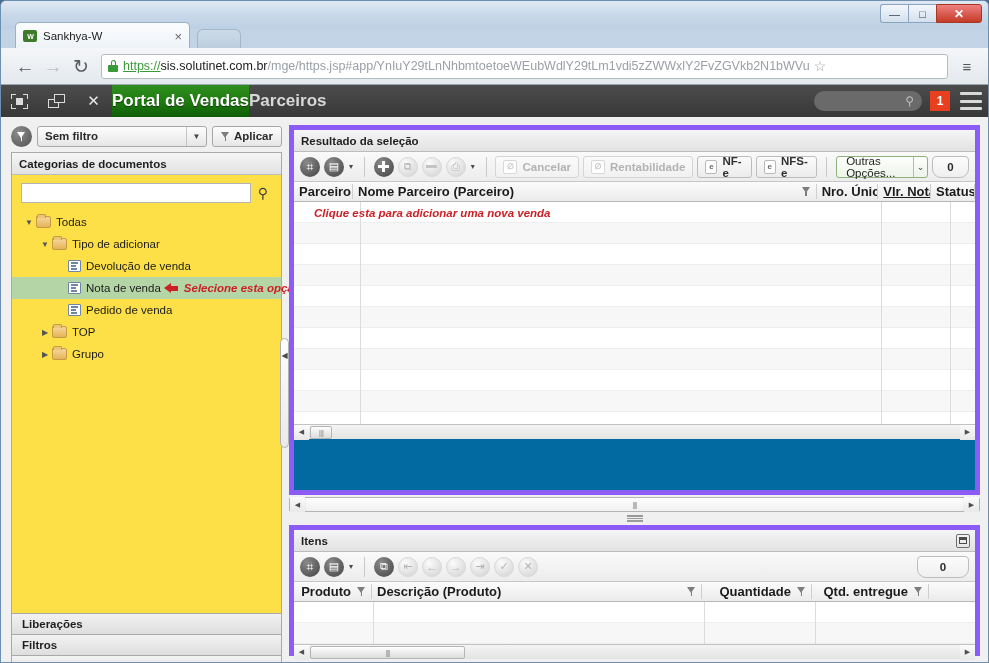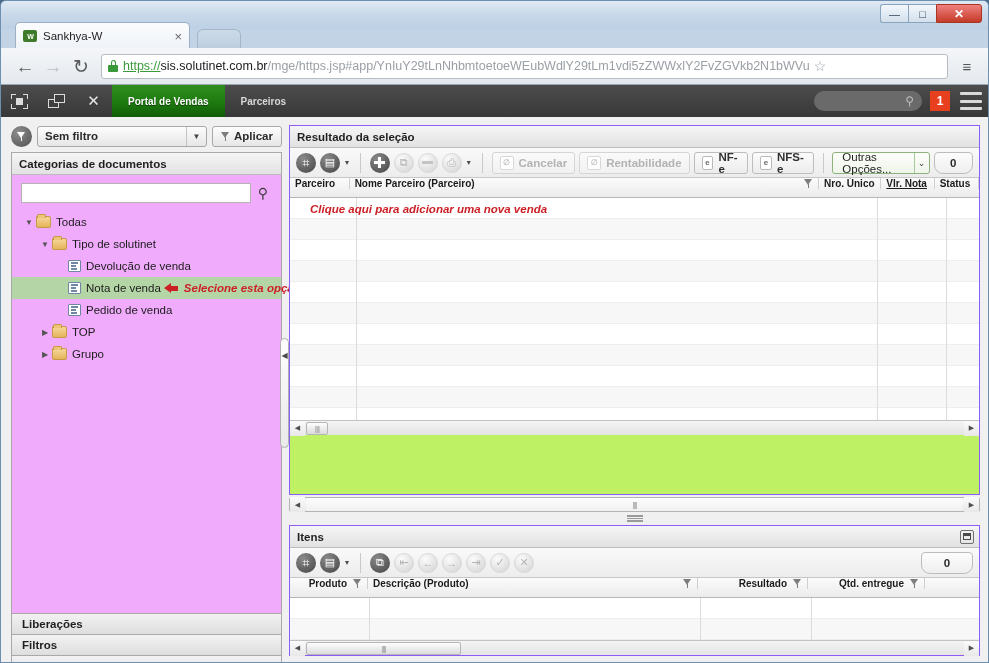--- a/index.html
+++ b/index.html
@@ -112,22 +112,22 @@
   .wicon .cor { position:absolute; width:5px; height:5px; border:1.6px solid #dcdcdc; }
   .wicon .c1 { left:0; top:0; border-right:none; border-bottom:none;}
   .wicon .c2 { right:0; top:0; border-left:none; border-bottom:none;}
   .wicon .c3 { left:0; bottom:0; border-right:none; border-top:none;}
   .wicon .c4 { right:0; bottom:0; border-left:none; border-top:none;}
   .wicon .fill { position:absolute; left:5px; top:4px; width:7px; height:7px; background:#dcdcdc;}
   .wicon2 { width:17px; height:14px; position:relative;}
   .wicon2 .r1 { position:absolute; left:0; bottom:0; width:11px; height:9px; border:1.6px solid #dcdcdc;}
   .wicon2 .r2 { position:absolute; right:0; top:0; width:11px; height:9px; border:1.6px solid #dcdcdc; background:#3f3f3f;}
   .apptab {
-    padding:0 16px; display:flex; align-items:center;
-    color:#d8d8d8; font-size:10px; font-weight:bold;
+    padding:0 0; display:flex; align-items:center;
+    color:#d8d8d8; font-size:17px; font-weight:bold;
   }
   .apptab.active {
     background: linear-gradient(to bottom,#2f8f1e 0%, #1e7a10 55%, #0f5c06 100%);
     color:#ffffff;
     text-shadow:0 1px 1px rgba(0,0,0,.5);
   }
   #appsearch {
     position:absolute; right:68px; top:6px; width:108px; height:20px;
     background:#6a6a6a; border-radius:10px;
     display:flex; align-items:center; justify-content:flex-end; padding-right:8px;
@@ -181,21 +181,21 @@
   .funnel::before {
     content:""; position:absolute; left:0; top:0;
     border-left:4.5px solid transparent; border-right:4.5px solid transparent;
     border-top:6px solid #7d7d7d;
   }
   .funnel::after {
     content:""; position:absolute; left:3.6px; top:5px; width:1.6px; height:4px; background:#7d7d7d;
   }
   #catpanel {
     position:absolute; left:0; top:27px; width:271px; height:462px;
-    background:#f0abfc; border:1px solid #a9a9a9;
+    background:#fde047; border:1px solid #a9a9a9;
   }
   #catheader {
     height:22px; background:linear-gradient(to bottom,#f5f5f5,#e2e2e2);
     border-bottom:1px solid #bcbcbc;
     display:flex; align-items:center; padding-left:7px;
     font-weight:bold; font-size:11.5px; color:#1f1f1f;
   }
   #searchrow { display:flex; align-items:center; padding:8px 6px 4px 9px; }
   #treesearch {
     flex:1; height:20px; border:1px solid #b4b4b4; background:#fff;
@@ -264,21 +264,21 @@
   #collapse-handle {
     position:absolute; left:279px; top:120px; width:9px; height:300px;
     display:flex; align-items:center; justify-content:center;
     color:#4a4a4a; font-size:8px;
   }
 
   
   #rightarea { position:absolute; left:288px; top:40px; width:691px; height:531px; }
 
   .panel {
-    background:#bef264; border:1px solid #8b5cf6;
+    background:#0369a1; border:5px solid #8b5cf6;
   }
   .panel-header {
     height:22px; background:linear-gradient(to bottom,#f5f5f5,#e2e2e2);
     border-bottom:1px solid #bcbcbc;
     display:flex; align-items:center; padding-left:7px;
     font-weight:bold; font-size:11.5px; color:#1f1f1f;
   }
   .panel-header .maxbox {
     margin-left:auto; margin-right:5px; width:14px; height:14px;
     border:1px solid #6f6f6f; border-radius:2px;
@@ -338,21 +338,21 @@
     border:1px solid #bdbdbd; border-radius:4px 4px 9px 9px;
     background:linear-gradient(to bottom,#fcfcfc,#efefef);
     display:flex; align-items:center; justify-content:center;
     font-size:11.5px; font-weight:bold; color:#2b2b2b;
   }
 
   
   .ghead {
     height:20px; background:linear-gradient(to bottom,#fbfbfb,#ebebeb);
     border-bottom:1px solid #b7b7b7;
-    display:flex; align-items:flex-start; font-size:10px; font-weight:bold; color:#1b1b1b;
+    display:flex; align-items:center; font-size:13px; font-weight:bold; color:#1b1b1b;
   }
   .gh {
     display:flex; align-items:center; padding:0 5px;
     border-right:1px solid #cfcfcf; white-space:nowrap; overflow:hidden;
   }
   .gh .fl { margin-left:auto; padding-left:6px; }
   .grows { position:relative; background:#fff; overflow:hidden; }
   .grow { height:21px; border-bottom:1px solid #eeeeee; }
   .grow.alt { background:#f7f7f7; }
   .gnewrow {
@@ -487,21 +487,21 @@
         </div>
         <div class="tree" id="tree-container">
             <div class="tnode" style="padding-left: 10px;">
               <span class="tw">▼</span>
               <span class="folder"></span>
               <span>Todas</span>
             </div>
             <div class="tnode" style="padding-left: 26px;">
               <span class="tw">▼</span>
               <span class="folder"></span>
-              <span>Tipo de solutinet</span>
+              <span>Tipo de adicionar</span>
             </div>
             <div class="tnode" style="padding-left: 42px;">
               <span class="tw"></span>
               <span class="docicon">
                 <i></i>
                 <i></i>
                 <i></i>
               </span>
               <span>Devolução de venda</span>
             </div>
@@ -619,21 +619,21 @@
             <div class="grow"></div>
             <div class="grow alt"></div>
             <div class="grow"></div>
             <div class="grow alt"></div>
             <div class="grow"></div>
             <div class="grow alt"></div>
             <div class="grow"></div>
             <div class="gvline" style="left: 66px;"></div>
             <div class="gvline" style="left: 587px;"></div>
             <div class="gvline" style="left: 656px;"></div>
-            <div class="gnewrow">Clique aqui para adicionar uma nova venda</div>
+            <div class="gnewrow">Clique esta para adicionar uma nova venda</div>
           </div>
 
         <div class="hscroll">
           <div class="sbtn">◀</div>
           <div class="sthumb" style="width:22px;">||||</div>
           <div class="strack"></div>
           <div class="sbtn">▶</div>
         </div>
       </div>
 
@@ -679,21 +679,21 @@
         <div class="ghead" id="items-grid-head">
             <div class="gh" style="width: 78px; justify-content: flex-end;">
               <span>Produto</span>
               <span class="fl funnel" style="margin-left: 6px;"></span>
             </div>
             <div class="gh" style="width: 330px;">
               <span>Descrição (Produto)</span>
               <span class="fl funnel"></span>
             </div>
             <div class="gh" style="width: 110px; justify-content: flex-end;">
-              <span>Resultado</span>
+              <span>Quantidade</span>
               <span class="fl funnel" style="margin-left: 6px;"></span>
             </div>
             <div class="gh" style="width: 117px; justify-content: flex-end;">
               <span>Qtd. entregue</span>
               <span class="fl funnel" style="margin-left: 6px;"></span>
             </div>
           </div>
         <div class="grows" id="items-grid-rows" style="height:42px;">
             <div class="grow"></div>
             <div class="grow alt"></div>

